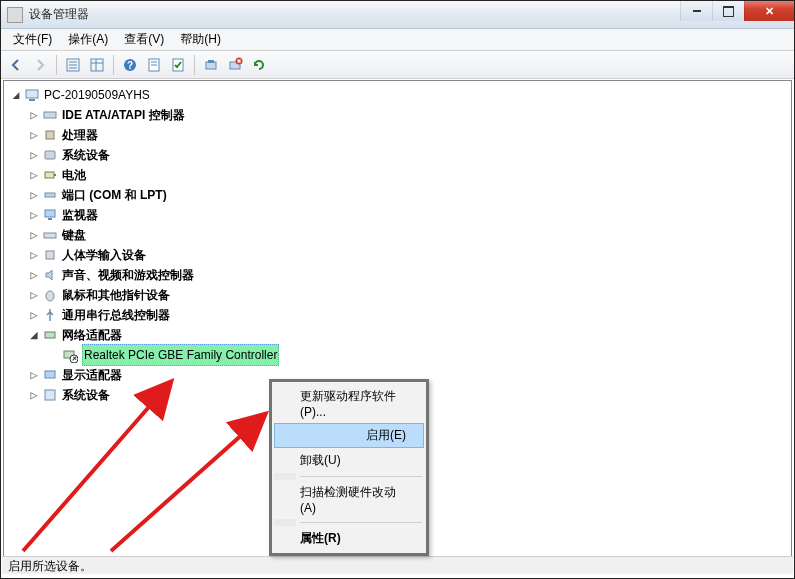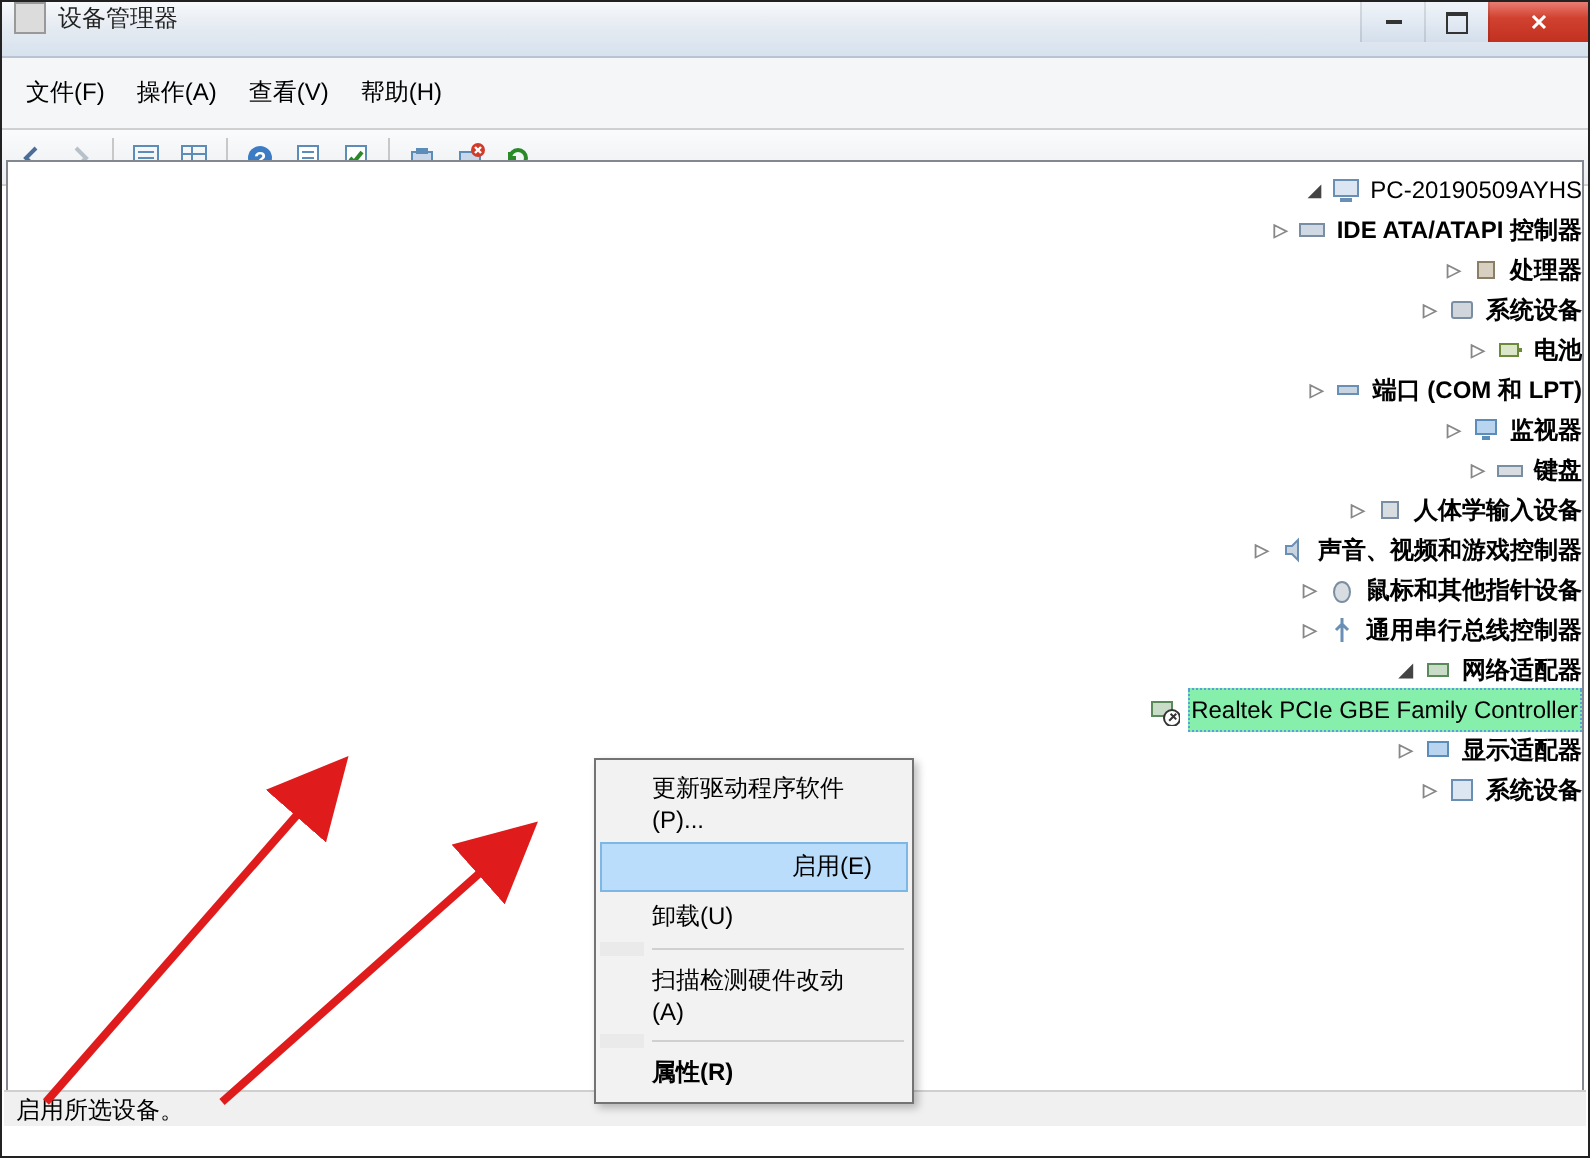--- a/index.html
+++ b/index.html
@@ -12,20 +12,21 @@
     overflow: hidden;
     position: relative;
     border: 1px solid #222;
   }
   
   .titlebar {
     height: 28px;
     background: linear-gradient(to bottom, #f7f9fb 0%, #e4eaf1 50%, #d7e2ee 100%);
     border-bottom: 1px solid #b8c4d2;
     display: flex;
+    align-items: center;
     padding: 0 2px 0 6px;
     position: relative;
   }
   .titlebar .app-icon {
     width: 16px; height: 16px;
     background: #dcdcdc;
     border: 1px solid #999;
     margin-right: 6px;
   }
   .titlebar .title-text { font-size: 12px; color: #222; }
@@ -44,21 +45,21 @@
     width: 50px;
     background: linear-gradient(to bottom, #e97d73, #d1412f 40%, #c2311f);
     color: #fff;
   }
   .win-min::before { content: ""; width: 8px; height: 2px; background: #333; }
   .win-max::before { content: ""; width: 9px; height: 8px; border: 1px solid #333; border-top-width: 2px; }
   .win-close::before { content: "✕"; }
 
   
   .menubar {
-    height: 36px;
+    height: 22px;
     background: #f5f6f7;
     border-bottom: 1px solid #d0d0d0;
     display: flex;
     align-items: center;
     padding: 0 4px;
   }
   .menubar .mitem { padding: 2px 8px; cursor: default; }
 
   
   .toolbar {
@@ -85,21 +86,21 @@
     top: 79px; left: 2px; right: 2px; bottom: 20px;
     border: 1px solid #828790;
     background: #fff;
     overflow: hidden;
   }
   .tree {
     padding: 4px 0 4px 4px;
     font-size: 12px;
     line-height: 20px;
   }
-  .node { display: flex; align-items: center; height: 20px; position: relative; justify-content: flex-end; }
+  .node { display: flex; align-items: center; height: 20px; position: relative; }
   .node .exp {
     width: 12px; height: 12px; display: inline-flex; align-items: center; justify-content: center;
     color: #666; font-size: 9px; margin-right: 2px;
   }
   .exp.open::before { content: "◢"; color: #444; }
   .exp.closed::before { content: "▷"; color: #888; }
   .exp.none::before { content: ""; }
   .icon16 {
     width: 16px; height: 16px; margin-right: 4px;
     display: inline-flex; align-items: center; justify-content: center;
@@ -114,25 +115,24 @@
   .ind0 { padding-left: 2px; }
   .ind1 { padding-left: 20px; font-weight: bold; }
   .ind2 { padding-left: 40px; }
 
   
   .ctxmenu {
     position: absolute;
     left: 268px; top: 378px;
     width: 160px;
     background: #f2f2f2;
-    border: 1px solid #737373;
+    border: 3px solid #737373;
     box-shadow: 2px 2px 4px rgba(0,0,0,0.25);
     padding: 2px;
     z-index: 50;
-    margin-left: 28px;
   }
   .ctxmenu .ci {
     padding: 4px 18px 4px 26px;
     font-size: 12px;
     background: #f2f2f2;
     position: relative;
   }
   .ctxmenu .ci.hl {
     background: #baddfb;
     border: 1px solid #7fb7e4;
@@ -145,21 +145,21 @@
   }
   .ctxmenu .gutter {
     position: absolute; left: 2px; top: 2px; bottom: 2px; width: 22px;
     background: #eaeaea;
   }
   .ctxmenu .ci, .ctxmenu .csep { position: relative; z-index: 1; }
 
   
   .statusbar {
     position: absolute;
-    left: 1px; right: 1px; bottom: 15px;
+    left: 1px; right: 1px; bottom: 4px;
     height: 18px;
     background: #f0f0f0;
     border-top: 1px solid #cfcfcf;
     font-size: 12px;
     padding: 1px 6px;
   }
 
   
   .overlay-svg {
     position: absolute; left: 0; top: 0; width: 795px; height: 579px;

